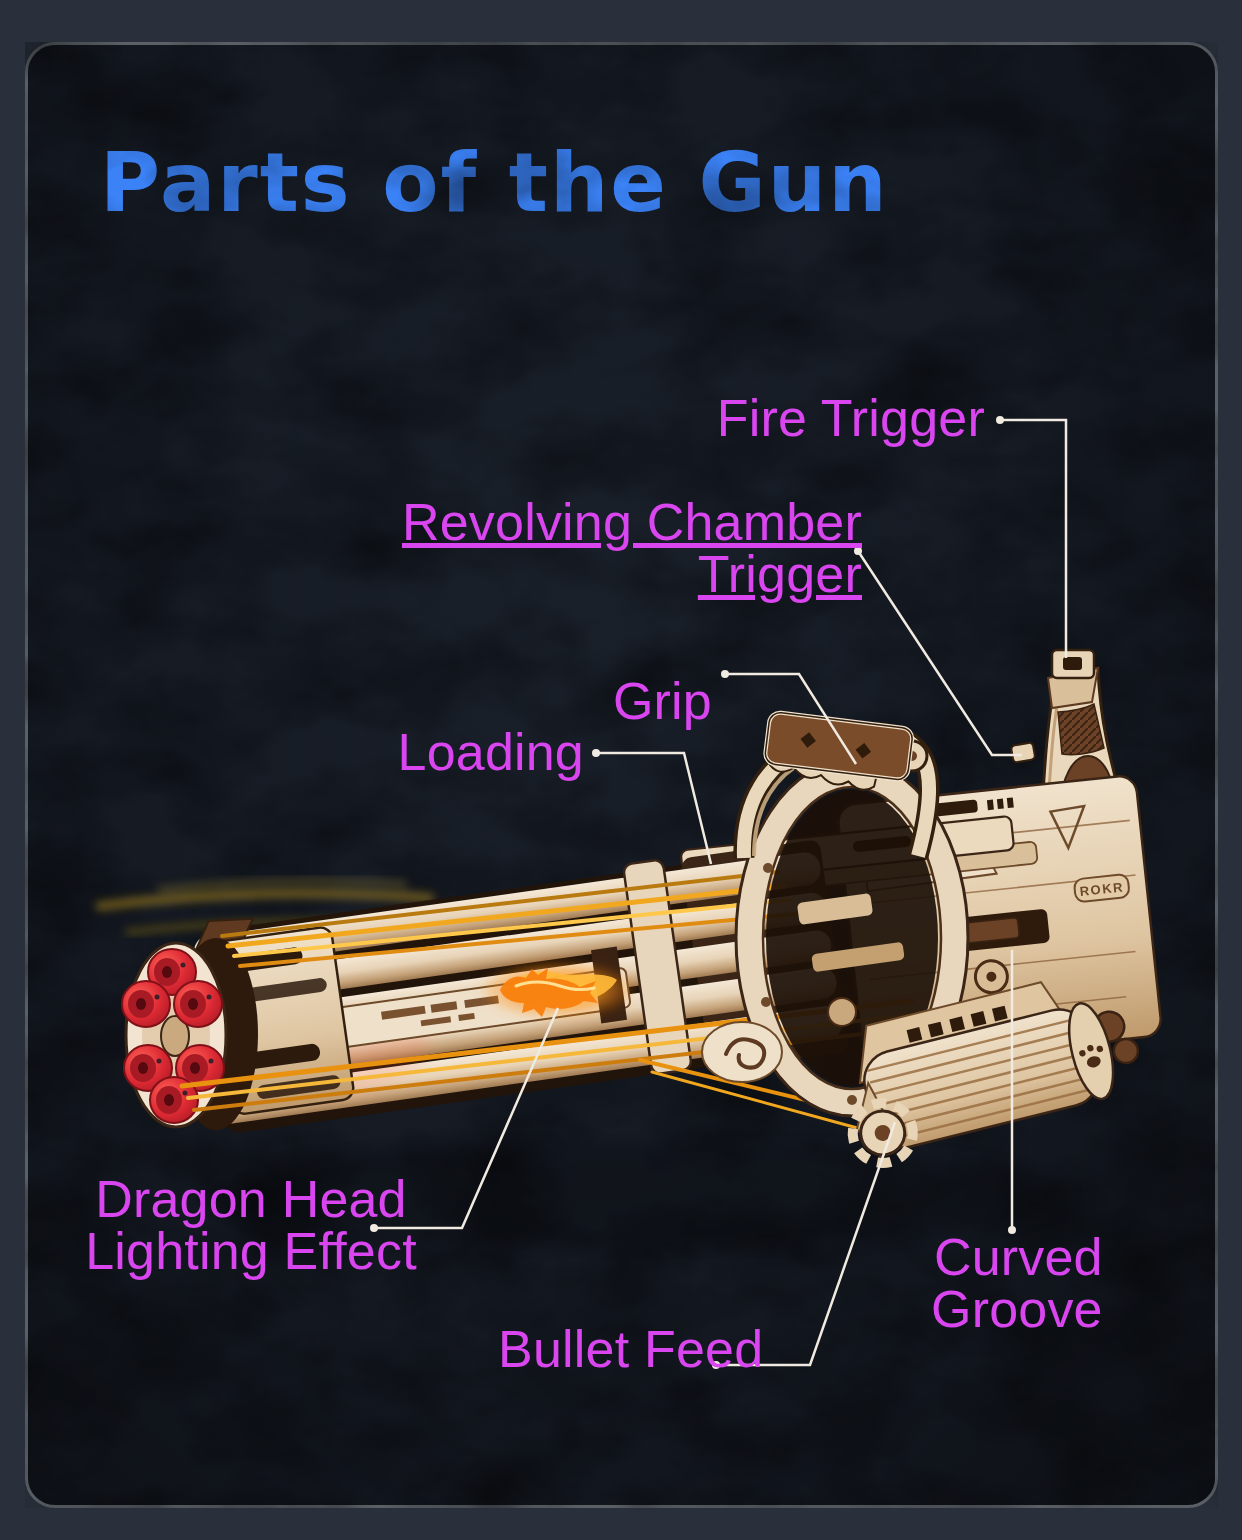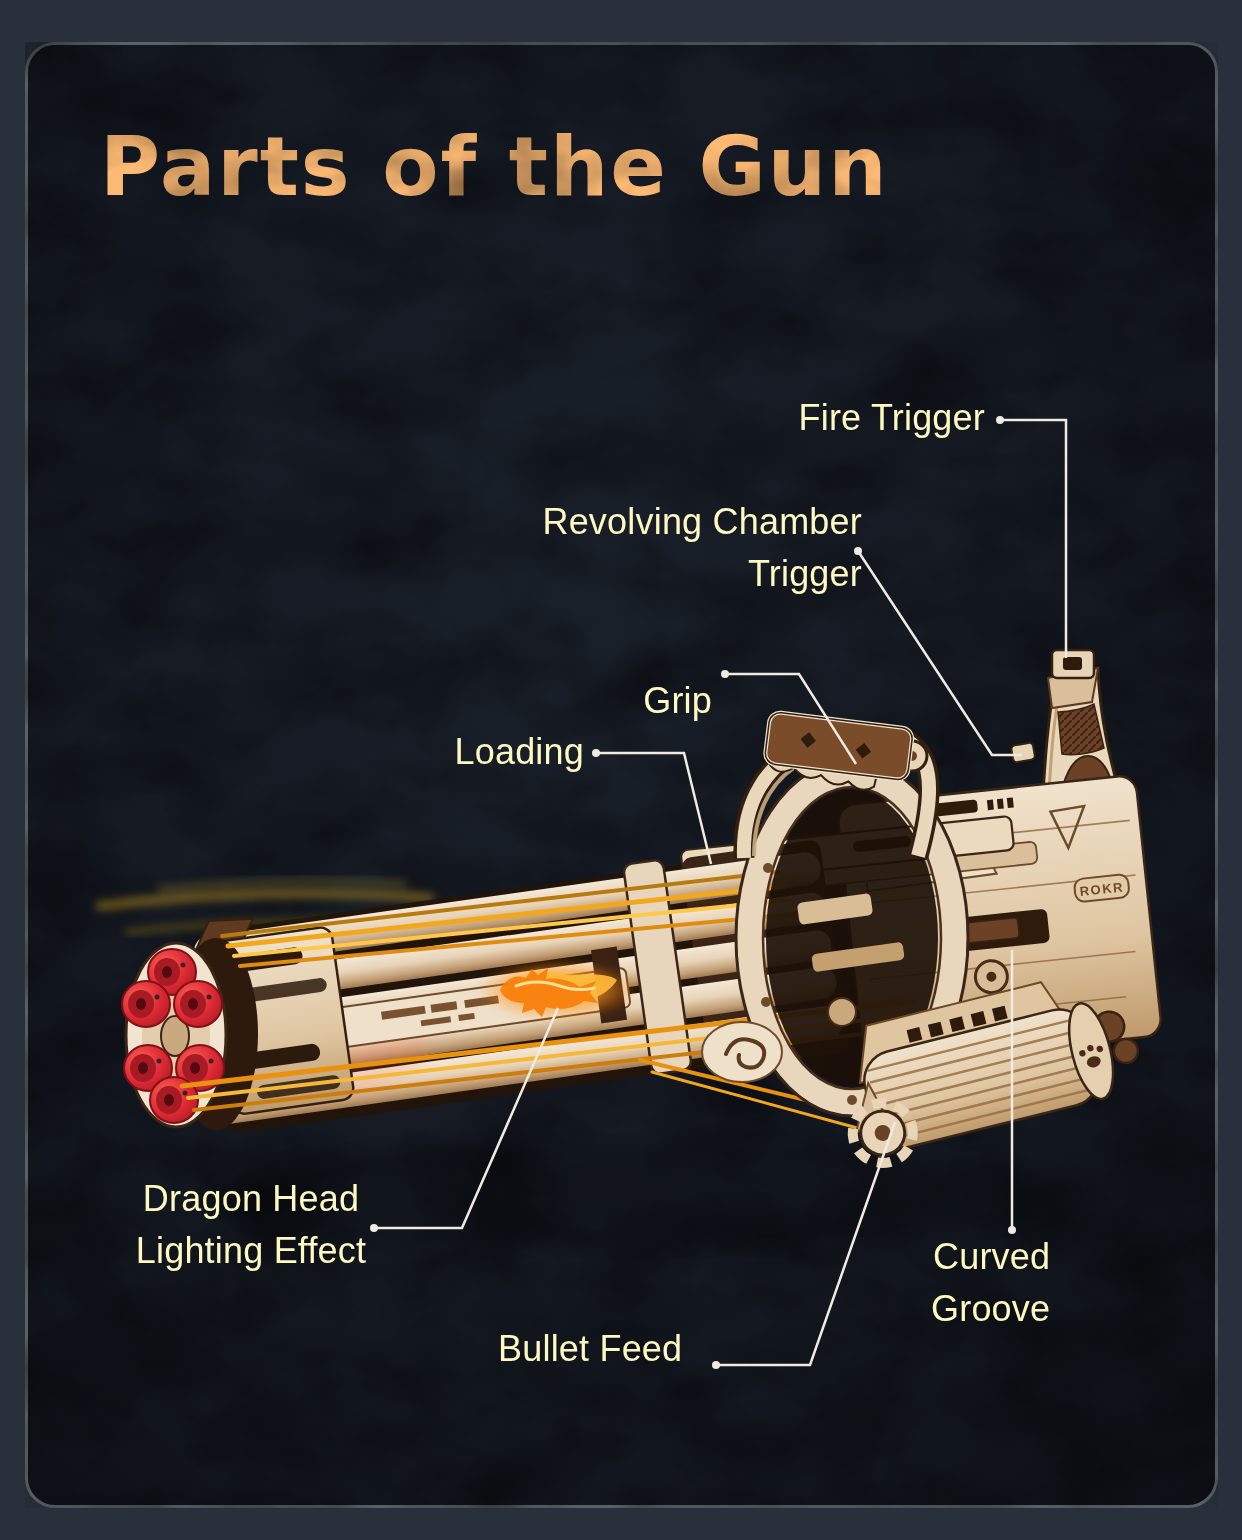--- a/index.html
+++ b/index.html
@@ -13,32 +13,32 @@
     background:#151a23;
     border:3px solid #5a6066;border-radius:30px;
     box-sizing:border-box;
   }
   .panel::after{
     content:"";position:absolute;inset:0;border-radius:27px;
     background:radial-gradient(ellipse at 46% 38%, rgba(40,48,62,.25) 0%, rgba(0,0,0,0) 52%, rgba(0,0,0,.42) 100%);
     pointer-events:none;
   }
   .page-title{
-    position:absolute;left:100px;top:126px;margin:0;
+    position:absolute;left:100px;top:142px;margin:0;
     font-family:"DejaVu Sans", sans-serif;
     font-weight:800;font-size:82px;line-height:82px;letter-spacing:2px;
-    color:#fdba74;white-space:nowrap;
+    color:#3b82f6;white-space:nowrap;
   }
   .gun-svg{position:absolute;left:25px;top:42px;width:1193px;height:1466px;}
   .label{
-    position:absolute;color:#fef9c3;font-size:36px;line-height:52px;
+    position:absolute;color:#d946ef;font-size:52px;line-height:52px;
     white-space:pre-line;letter-spacing:0.2px;
   }
   #lbl-fire{right:257px;top:392px;text-align:right;}
-  #lbl-revolving{right:380px;top:496px;text-align:right;}
+  #lbl-revolving{right:380px;top:496px;text-align:right;text-decoration:underline;}
   #lbl-grip{right:530px;top:647px;text-align:right;margin-top:28px;}
   #lbl-loading{right:658px;top:726px;text-align:right;margin-left:45px;}
   #lbl-dragon{left:76px;width:350px;top:1173px;text-align:center;}
   #lbl-bullet{left:498px;top:1323px;text-align:center;}
   #lbl-curved{left:931px;top:1231px;text-align:right;}
 </style>
 </head>
 <body>
 
 <div class="panel"></div>

